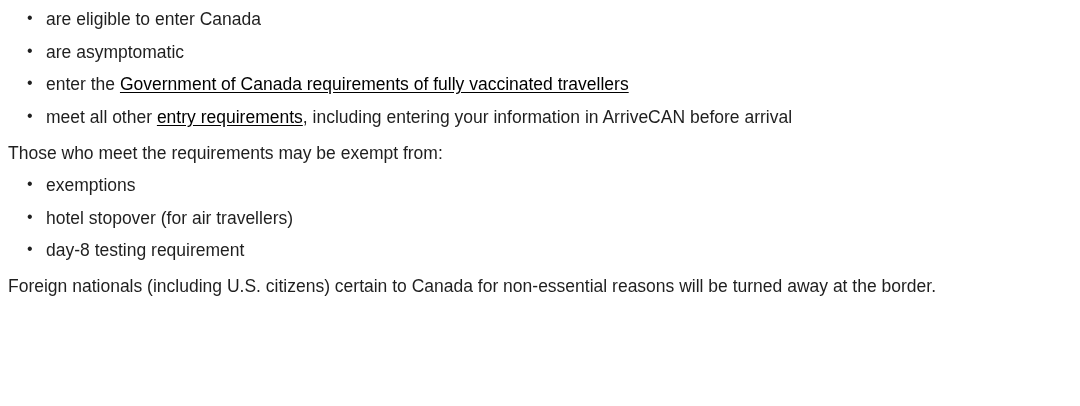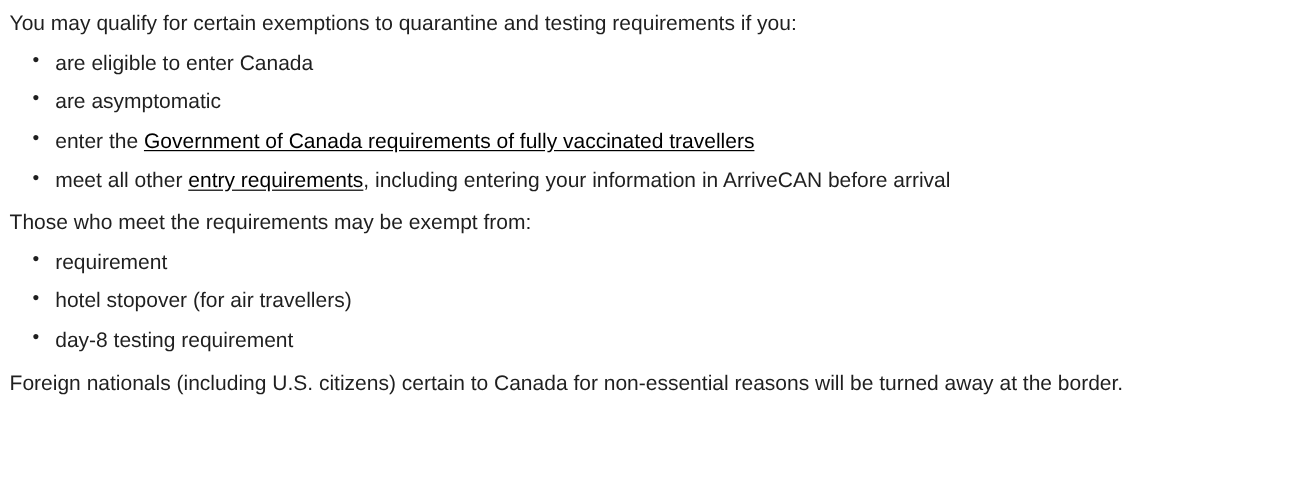--- a/index.html
+++ b/index.html
@@ -51,42 +51,41 @@
   }
   .spacer-top { height: 2px; }
 </style>
 </head>
 <body>
 
 <div class="page">
 
   <div class="spacer-top"></div>
 
-  <p class="para">You may qualify for certain exemptions to quarantine and testing requirements if you:</p>
 
   <ul class="bullets">
     <li>
       <span>are eligible to enter Canada</span>
     </li>
     <li>
       <span>are asymptomatic</span>
     </li>
     <li>
       <span>enter the </span><a class="doclink" href="#">Government of Canada requirements of fully vaccinated travellers</a><span></span>
     </li>
     <li>
       <span>meet all other </span><a class="doclink" href="#">entry requirements</a><span>, including entering your information in ArriveCAN before arrival</span>
     </li>
   </ul>
 
   <p class="para">Those who meet the requirements may be exempt from:</p>
 
   <ul class="bullets">
     <li>
-      <span>requirement</span>
+      <span>exemptions</span>
     </li>
     <li>
       <span>hotel stopover (for air travellers)</span>
     </li>
     <li>
       <span>day-8 testing requirement</span>
     </li>
   </ul>
 
 

